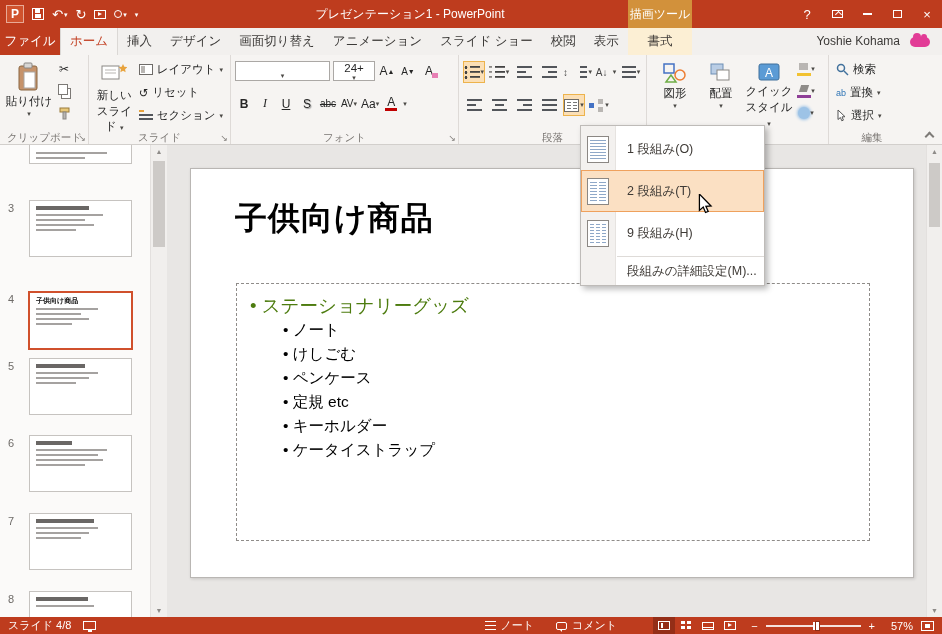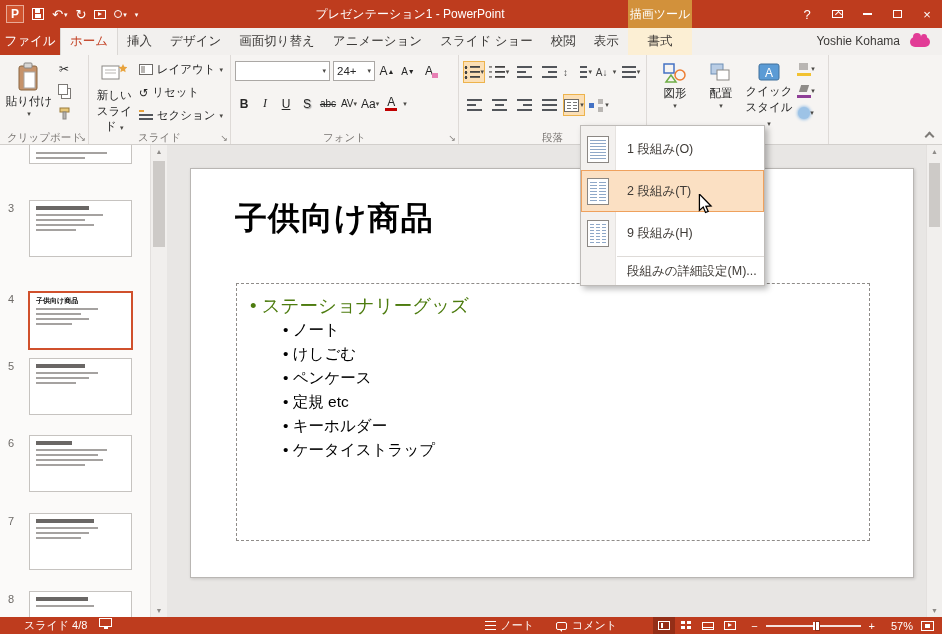--- a/index.html
+++ b/index.html
@@ -41,21 +41,21 @@
   
   #ribbon { position:absolute; left:0; top:55px; width:942px; height:90px; background:#F6F4F2; border-bottom:1px solid #D2CFCC; display:flex; padding-left:1px; z-index:3; }
   .group { position:relative; border-right:1px solid #DEDAD7; padding:4px 4px 14px 4px; }
   .glabel { position:absolute; bottom:0; left:0; right:0; text-align:center; font-size:10.5px; color:#7A7673; height:13px; line-height:13px; white-space:nowrap; }
   .launcher { position:absolute; right:2px; bottom:1px; font-size:9px; color:#827F7C; line-height:1; }
   .bbtn { display:flex; flex-direction:column; align-items:center; font-size:11.5px; color:#262626; padding-top:3px; gap:2px; text-align:center; line-height:1.25; }
   .sbtn { display:flex; align-items:center; gap:4px; font-size:11.5px; color:#262626; height:21px; padding:0 3px; white-space:nowrap; }
   .caret { font-size:7px; color:#4A4845; }
   .minicol { display:flex; flex-direction:column; gap:2px; align-items:center; }
   .mbtn { width:22px; height:20px; display:flex; align-items:center; justify-content:center; font-size:12px; }
-  .combo { background:#fff; border:1px solid #ABA8A5; height:20px; display:flex; align-items:center; font-size:11.5px; padding:0 3px; justify-content:space-between; }
+  .combo { background:#fff; border:1px solid #ABA8A5; height:20px; display:flex; align-items:center; font-size:11.5px; padding:0 3px; justify-content:space-between;flex-direction:column; }
   .hl { background:#FBDFB6; border:1px solid #EDB34C; }
   .frow { display:flex; align-items:center; gap:3px; }
   .letterbtn { min-width:18px; height:19px; display:flex; align-items:center; justify-content:center; font-size:12px; }
   .pbtn { height:22px; min-width:22px; display:flex; align-items:center; justify-content:center; gap:1px; }
   .ribcaret { position:absolute; right:9px; bottom:4px; width:7px; height:7px; border-left:2px solid #7E7B78; border-top:2px solid #7E7B78; transform:rotate(45deg); }
 
   
   .ic-lines { width:14px; height:13px; background:repeating-linear-gradient(#53565B 0 2px, transparent 2px 5px); }
   .ic-alignL { width:15px; height:13px; background:
     linear-gradient(#53565B,#53565B) 0 0/15px 2px no-repeat,
@@ -141,21 +141,21 @@
   .contentbox ul { list-style:none; }
   .b1 { font-size:18.5px; line-height:25px; color:#4d7c0f; }
   .b2 { font-size:15.5px; line-height:24px; margin-left:33px; color:#000; }
 
   #vscroll { position:absolute; right:0; top:145px; width:16px; height:472px; background:#F1EFED; border-left:1px solid #E3E0DE; z-index:1; }
   #vscroll .arr { position:absolute; left:0; width:15px; text-align:center; font-size:7px; color:#8E8B88; }
   .vthumbbar { position:absolute; left:2px; top:18px; width:11px; height:64px; background:#CDCAC7; }
 
   
   #statusbar { position:absolute; left:0; bottom:0; width:942px; height:17px; background:#BE3C1E; color:#fff; display:flex; align-items:center; font-size:11px; z-index:5; }
-  .st-left { display:flex; align-items:flex-start; gap:12px; padding-left:24px; }
+  .st-left { display:flex; align-items:center; gap:12px; padding-left:8px; }
   .icoDisplay { width:13px; height:9px; border:1px solid #fff; position:relative; }
   .icoDisplay::after { content:""; position:absolute; left:4px; bottom:-3px; width:4px; height:2px; background:#fff; }
   .st-group { display:flex; align-items:center; gap:5px; margin-right:22px; }
   .icoNotes { width:11px; height:9px; background:repeating-linear-gradient(#fff 0 1.5px, transparent 1.5px 4px); }
   .icoComment { width:11px; height:8px; border:1px solid #fff; border-radius:2px; position:relative; }
   .icoComment::after { content:""; position:absolute; left:2px; bottom:-3px; border-left:3px solid transparent; border-right:0 solid transparent; border-top:3px solid #fff; }
   .viewbtn { width:22px; height:17px; display:flex; align-items:center; justify-content:center; }
   .viewbtn.active { background:rgba(0,0,0,.22); }
   .icoNormal { width:12px; height:9px; border:1px solid #fff; background:linear-gradient(#fff,#fff) 2px 1px/2px 5px no-repeat; }
   .icoSorter { width:11px; height:9px; background:
@@ -444,20 +444,44 @@
             <span class="caret">▾</span>
           </div>
         <div class="mbtn">
             <span class="ic-glow"></span>
             <span class="caret">▾</span>
           </div>
       </div>
     </div>
   </div>
 
+  <div class="group" style="width:86px;border-right:none">
+    <div class="minicol" style="align-items:flex-start">
+      <div class="sbtn">
+          <svg width="13" height="13">
+            <circle cx="5" cy="5" r="3.5" fill="none" stroke="#41719C" stroke-width="1.5"></circle>
+            <line x1="8" y1="8" x2="12" y2="12" stroke="#41719C" stroke-width="1.5"></line>
+          </svg>
+          <span>検索</span>
+        </div>
+      <div class="sbtn">
+          <span style="font-size:9px;color:#2E74B5">ab</span>
+          <span>置換</span>
+          <span class="caret">▾</span>
+        </div>
+      <div class="sbtn">
+          <svg width="11" height="13">
+            <path d="M2 1 L2 10.5 L4.4 8.5 L5.8 11.8 L7.4 11.1 L6 7.9 L9 7.7 Z" fill="#fff" stroke="#555"></path>
+          </svg>
+          <span>選択</span>
+          <span class="caret">▾</span>
+        </div>
+    </div>
+    <div class="glabel">編集</div>
+  </div>
 
   <div class="ribcaret"></div>
 </div>
 
 <div id="thumbpanel">
   <div class="thumb" style="top:0;height:19px;border-top:none">
     <div class="tl" style="width:80%"></div>
       <div class="tl" style="width:55%"></div>
   </div>
 

